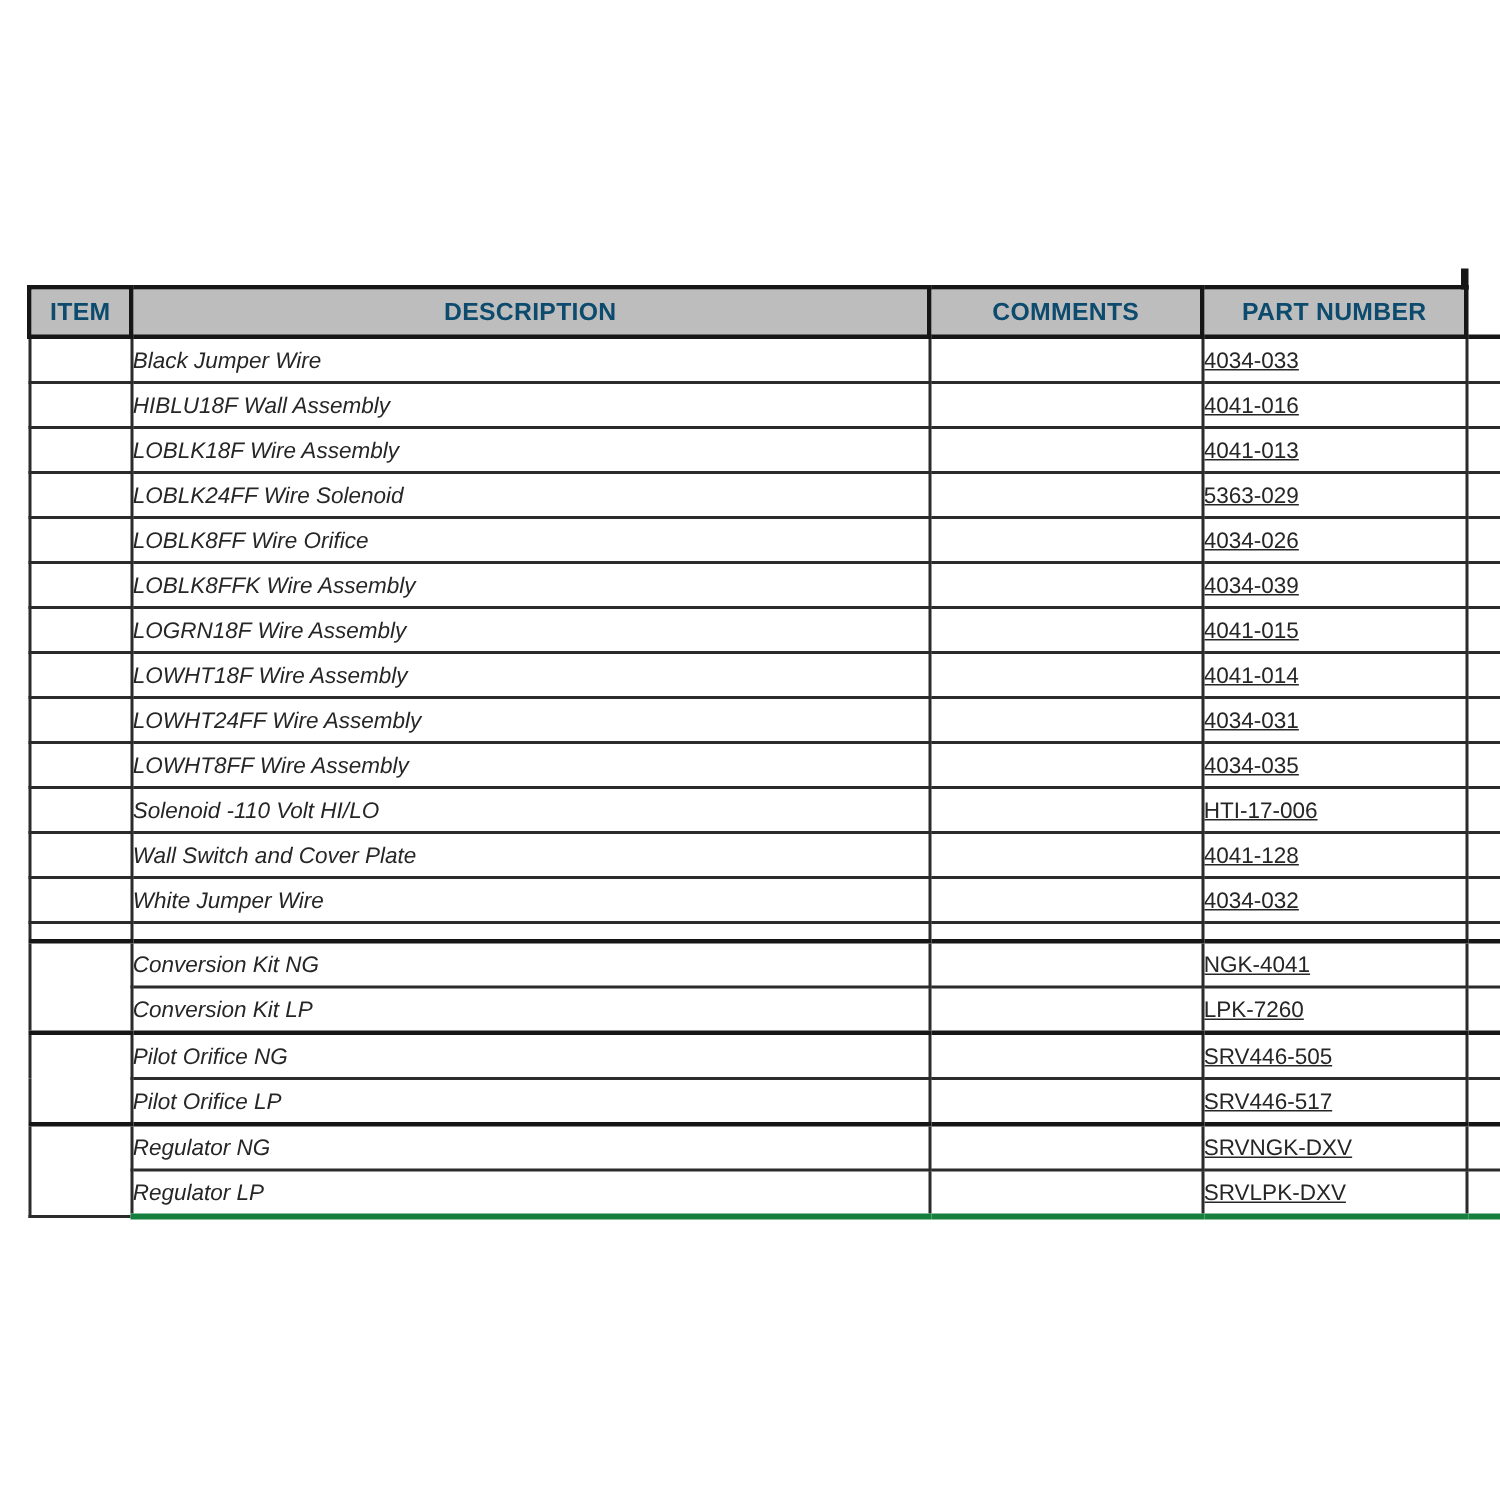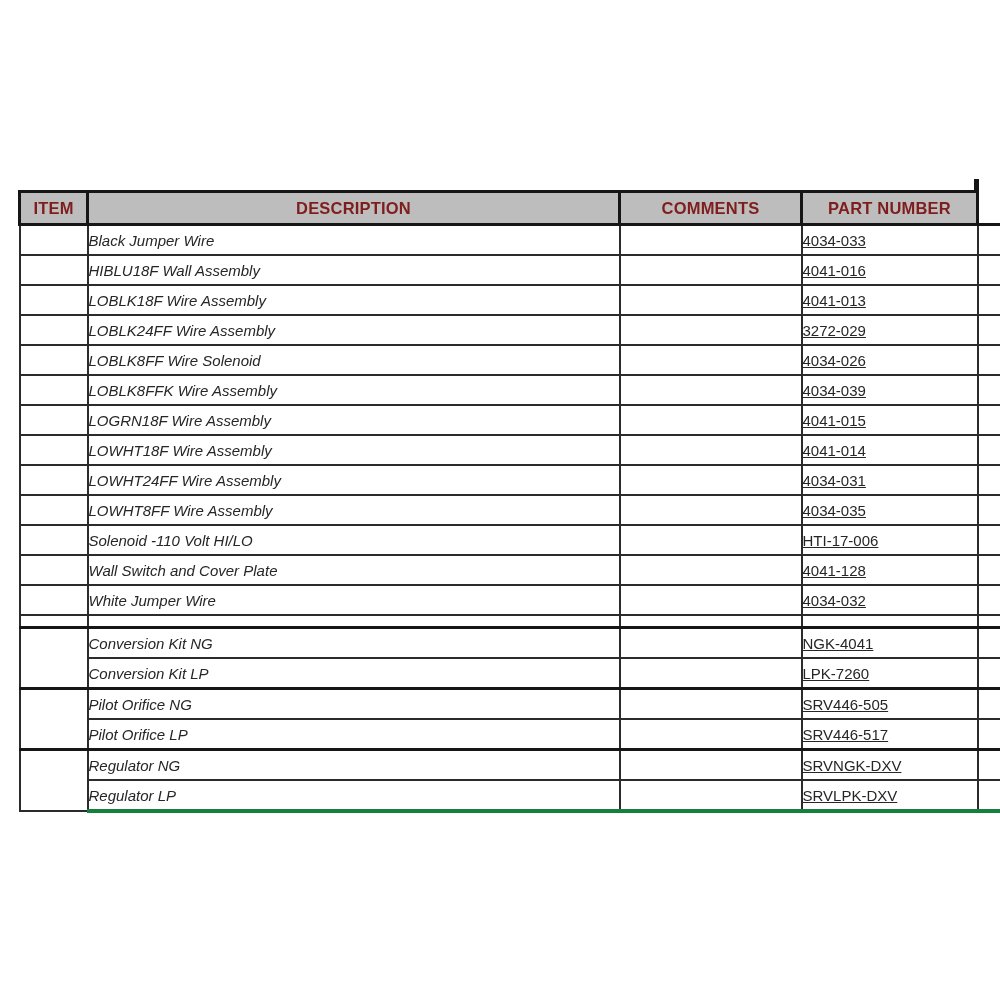--- a/index.html
+++ b/index.html
@@ -34,21 +34,21 @@
   
   table.parts th {
     height: 30px;
     background: #bdbdbd;
     border: 3px solid #161616;
     font-size: 16.5px;
     font-weight: bold;
     letter-spacing: 0.2px;
     text-align: center;
     vertical-align: middle;
-    color: #7f1d1d;
+    color: #0c4a6e;
   }
   
   table.parts th.extra {
     background: #ffffff;
     border-top: none;
     border-right: none;
     border-left: 3px solid #161616;
   }
   table.parts td.extra {
     border-right: none;
@@ -118,28 +118,28 @@
         </tr>
         <tr>
           <td class="item"></td>
           <td class="desc">LOBLK18F Wire Assembly</td>
           <td class="comm"></td>
           <td class="part">4041-013</td>
           <td class="extra"></td>
         </tr>
         <tr>
           <td class="item"></td>
-          <td class="desc">LOBLK24FF Wire Assembly</td>
-          <td class="comm"></td>
-          <td class="part">3272-029</td>
-          <td class="extra"></td>
-        </tr>
-        <tr>
-          <td class="item"></td>
-          <td class="desc">LOBLK8FF Wire Solenoid</td>
+          <td class="desc">LOBLK24FF Wire Solenoid</td>
+          <td class="comm"></td>
+          <td class="part">5363-029</td>
+          <td class="extra"></td>
+        </tr>
+        <tr>
+          <td class="item"></td>
+          <td class="desc">LOBLK8FF Wire Orifice</td>
           <td class="comm"></td>
           <td class="part">4034-026</td>
           <td class="extra"></td>
         </tr>
         <tr>
           <td class="item"></td>
           <td class="desc">LOBLK8FFK Wire Assembly</td>
           <td class="comm"></td>
           <td class="part">4034-039</td>
           <td class="extra"></td>

